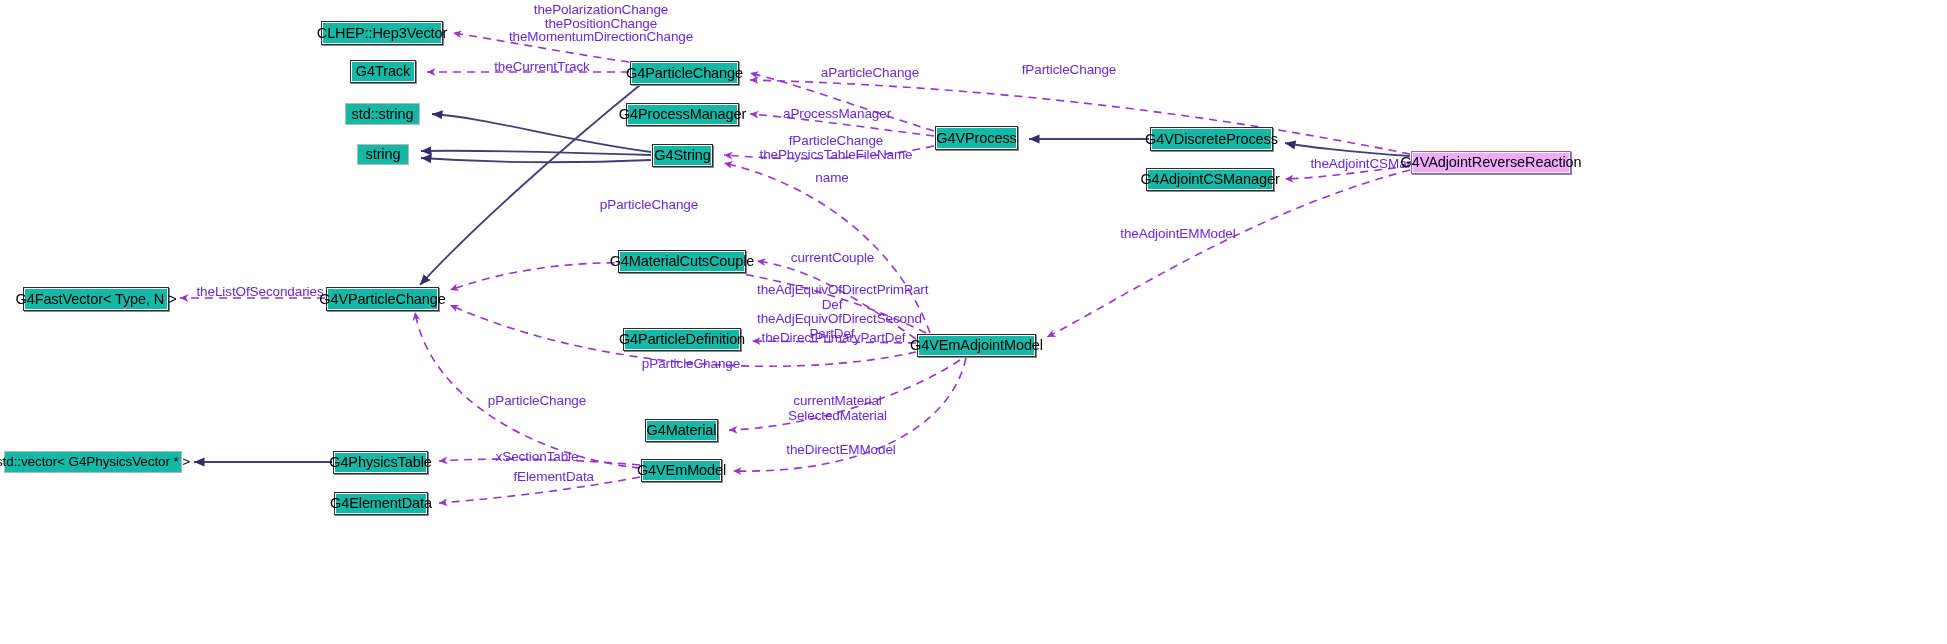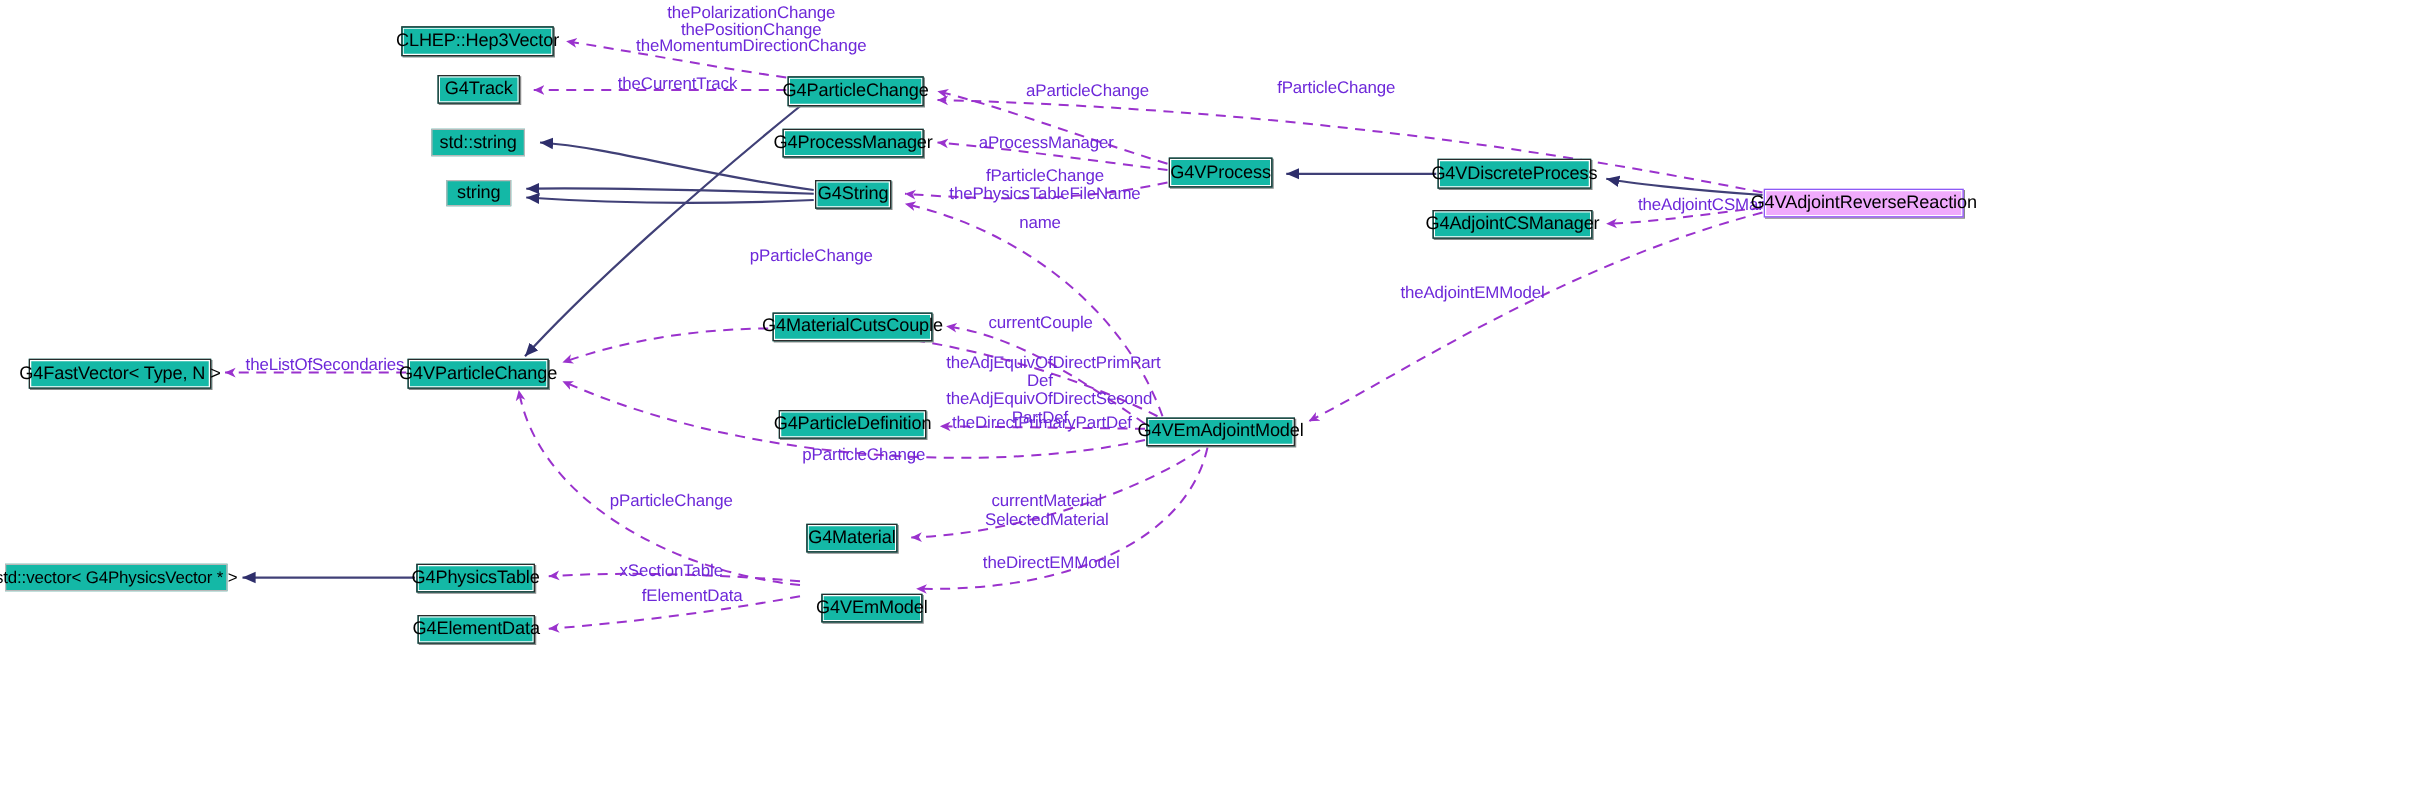--- a/index.html
+++ b/index.html
@@ -171,21 +171,21 @@
   <div class="node cls" style="left:623px;top:328px;width:118px;height:23px;">G4ParticleDefinition</div>
 
   <div class="node cls" style="left:917px;top:334px;width:119px;height:23px;">G4VEmAdjointModel</div>
 
   <div class="node cls" style="left:645px;top:419px;width:73px;height:23px;">G4Material</div>
 
   <div class="node ext" style="left:4px;top:451px;width:178px;height:22px;font-size:13.5px;">std::vector&lt; G4PhysicsVector * &gt;</div>
 
   <div class="node cls" style="left:333px;top:451px;width:95px;height:23px;">G4PhysicsTable</div>
 
-  <div class="node cls" style="left:657px;top:459px;width:81px;height:23px;margin-top:16px;">G4VEmModel</div>
+  <div class="node cls" style="left:641px;top:459px;width:81px;height:23px;">G4VEmModel</div>
 
   <div class="node cls" style="left:334px;top:492px;width:94px;height:23px;">G4ElementData</div>
 
   <div class="edge-label" style="left:456px;top:3px;width:290px;">thePolarizationChange
 thePositionChange
 theMomentumDirectionChange</div>
 
   <div class="edge-label" style="left:472px;top:60px;width:140px;">theCurrentTrack</div>
 
   <div class="edge-label" style="left:805px;top:66px;width:130px;">aParticleChange</div>

